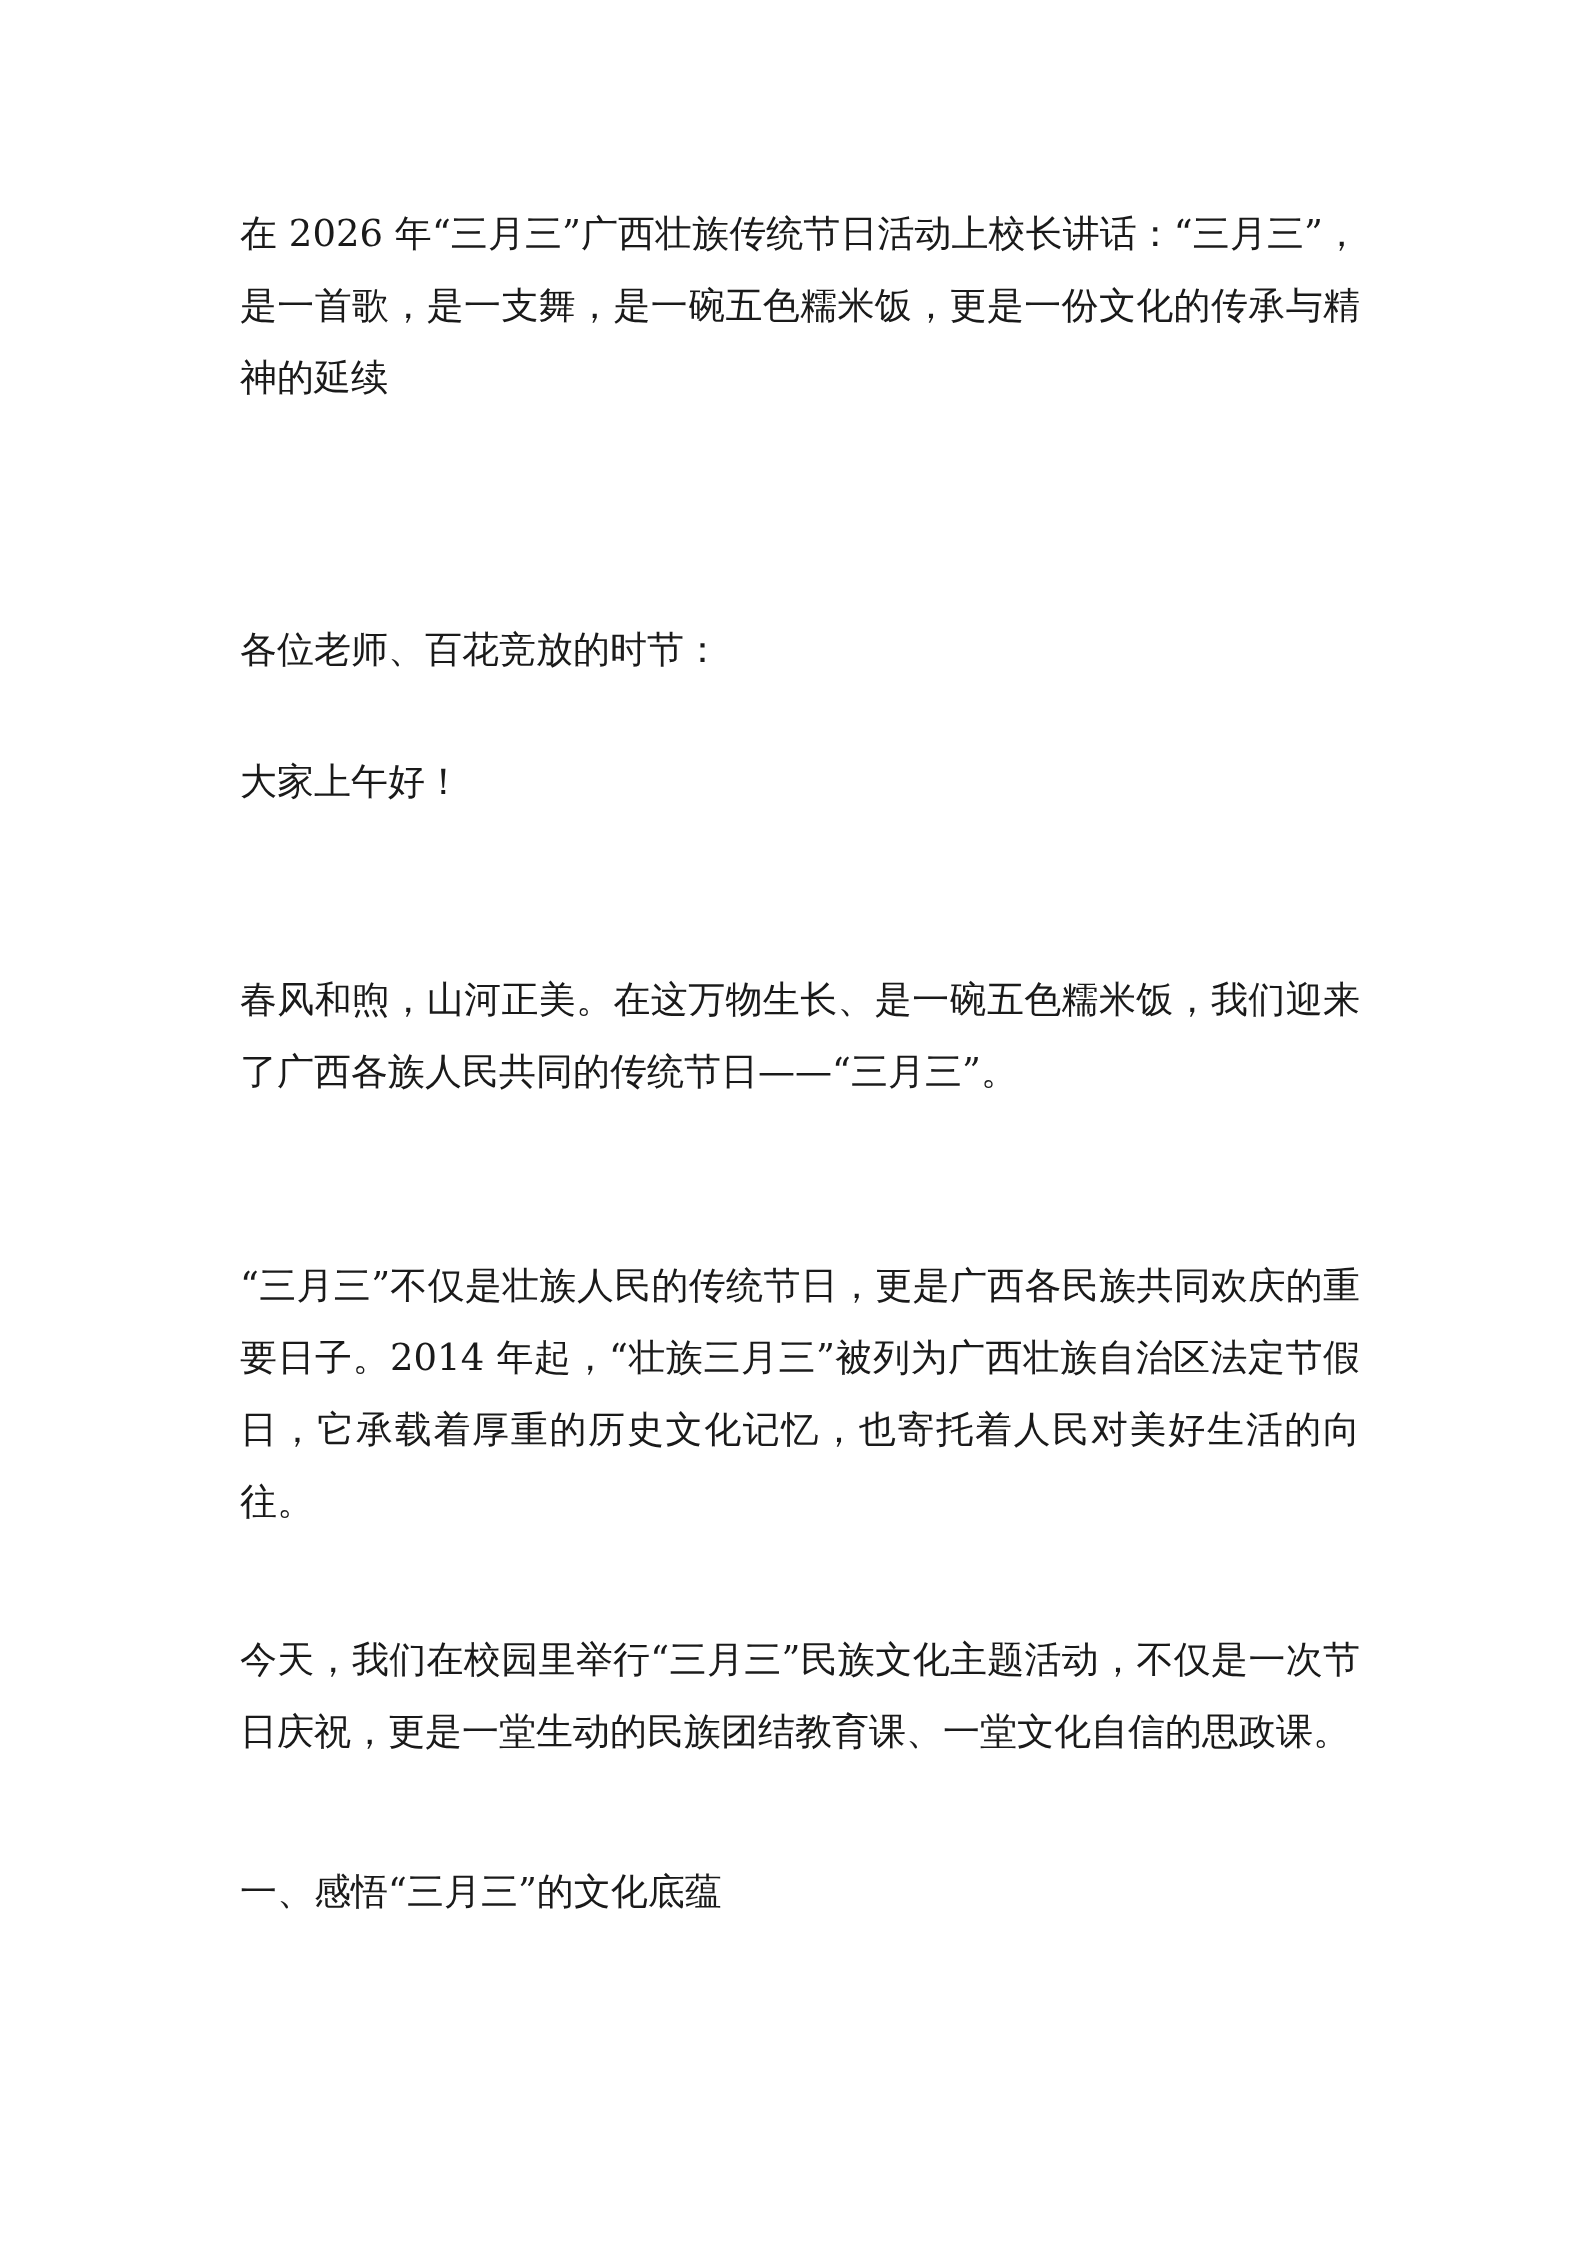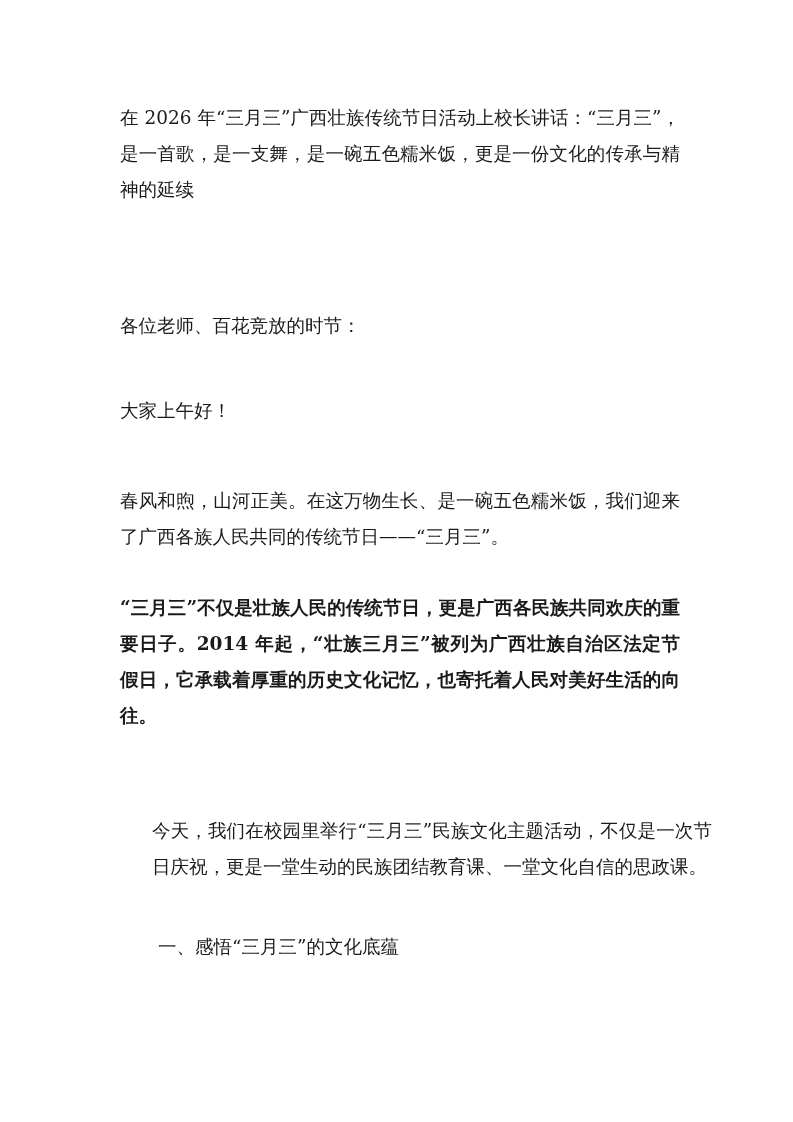--- a/index.html
+++ b/index.html
@@ -28,25 +28,25 @@
       width: 560px;
       font-size: 18.5px;
       line-height: 36px;
       margin: 0;
       text-align: justify;
       text-align-last: left;
       letter-spacing: 0px;
     }
     .p-title   { top: 100px; }
     .p-greet1  { top: 308px; }
-    .p-greet2  { top: 393px; }
+    .p-greet2  { top: 374px; }
     .p-spring  { top: 483px; }
-    .p-sanyue  { top: 590px; font-weight: bold; }
-    .p-today   { top: 813px; margin-left: 32px; }
-    .p-heading { top: 929px; margin-left: 38px; }
+    .p-sanyue  { top: 626px; }
+    .p-today   { top: 813px; }
+    .p-heading { top: 929px; }
   </style>
 </head>
 <body>
 
 <div class="page">
   <p class="para p-title">在 2026 年“三月三”广西壮族传统节日活动上校长讲话：“三月三”，是一首歌，是一支舞，是一碗五色糯米饭，更是一份文化的传承与精神的延续</p>
   <p class="para p-greet1">各位老师、百花竞放的时节：</p>
   <p class="para p-greet2">大家上午好！</p>
   <p class="para p-spring">春风和煦，山河正美。在这万物生长、是一碗五色糯米饭，我们迎来了广西各族人民共同的传统节日——“三月三”。</p>
   <p class="para p-sanyue">“三月三”不仅是壮族人民的传统节日，更是广西各民族共同欢庆的重要日子。2014 年起，“壮族三月三”被列为广西壮族自治区法定节假日，它承载着厚重的历史文化记忆，也寄托着人民对美好生活的向往。</p>

